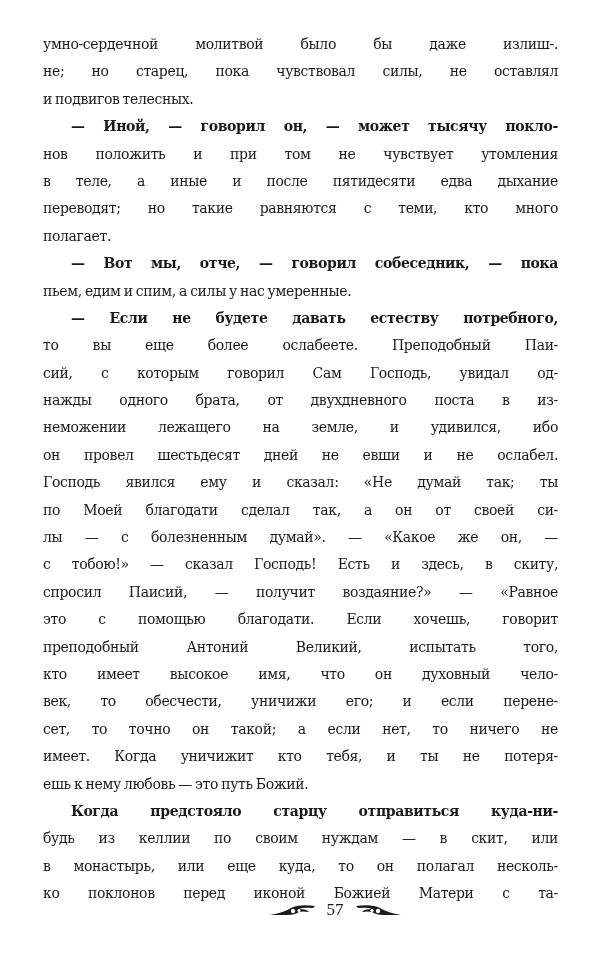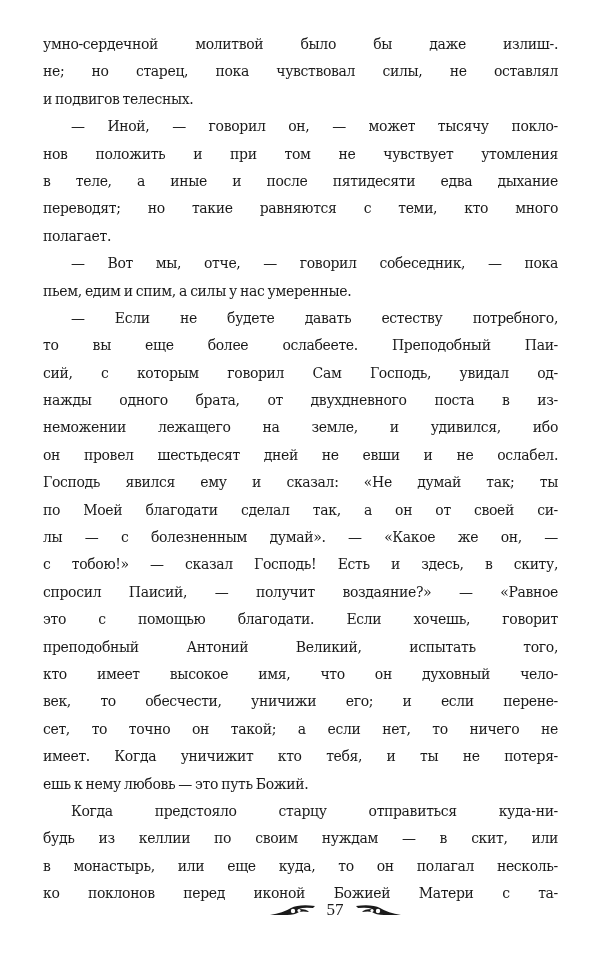--- a/index.html
+++ b/index.html
@@ -11,21 +11,21 @@
     line-height: 27.4px;
     height: 27.4px;
     color:#1a1a1a;
     white-space: nowrap;
     text-align: justify;
     text-align-last: justify;
     letter-spacing: -0.35px;
     word-spacing: -1px;
   }
   .line.last { text-align-last: left; }
-  .line.indent { padding-left: 28px; }
+  .line.indent { padding-left: 28px; font-weight: bold; }
   .footer {
     position:absolute; top:900px; left:0; width:600px;
     display:flex; justify-content:center; align-items:center; gap:6px;padding-left:35px;
   }
   .pnum {
     font-family: "Liberation Serif", serif;
     font-size: 17px; color:#1a1a1a; padding:0 4px;
   }
   .orn { display:inline-block; width:48px; height:14px; }
 </style>

